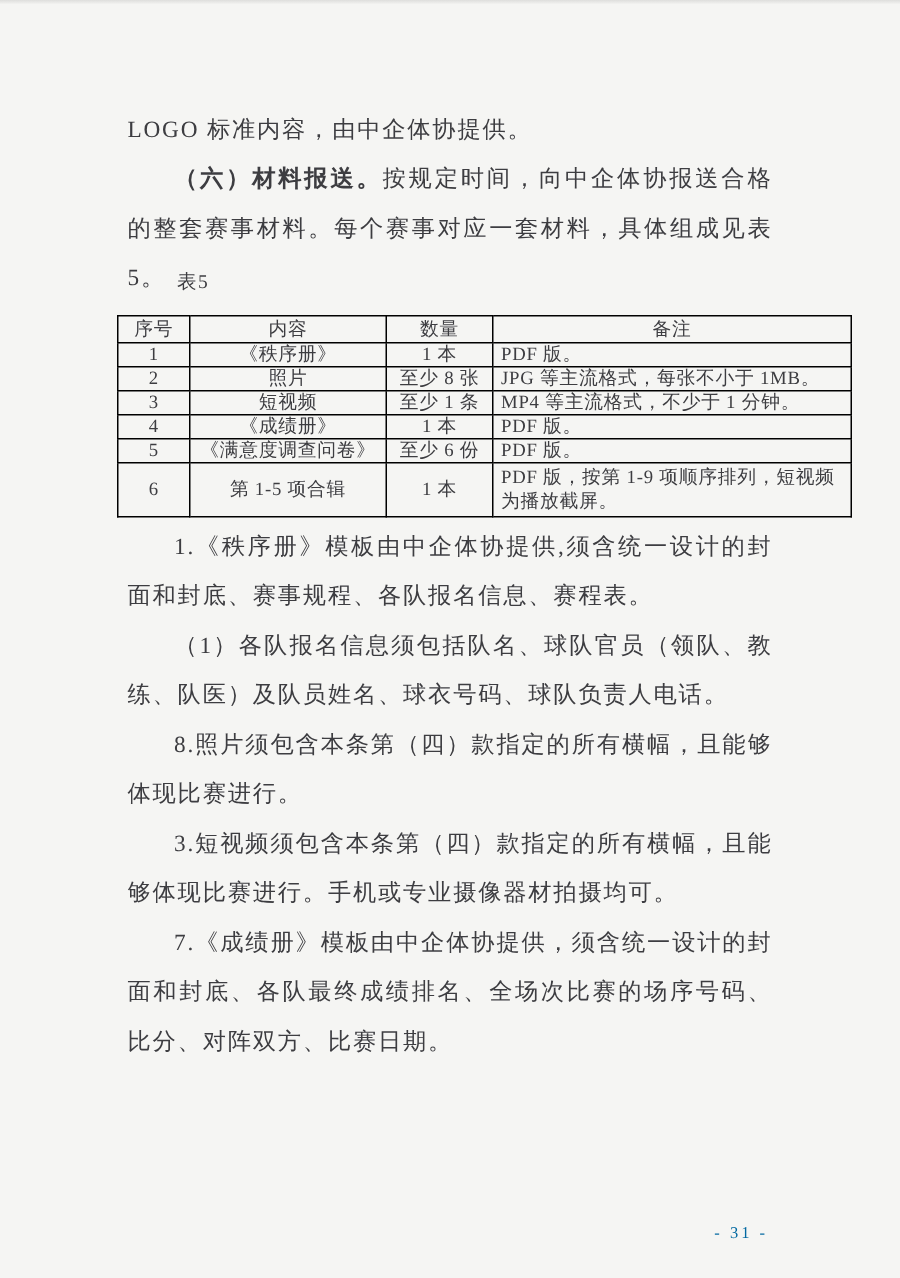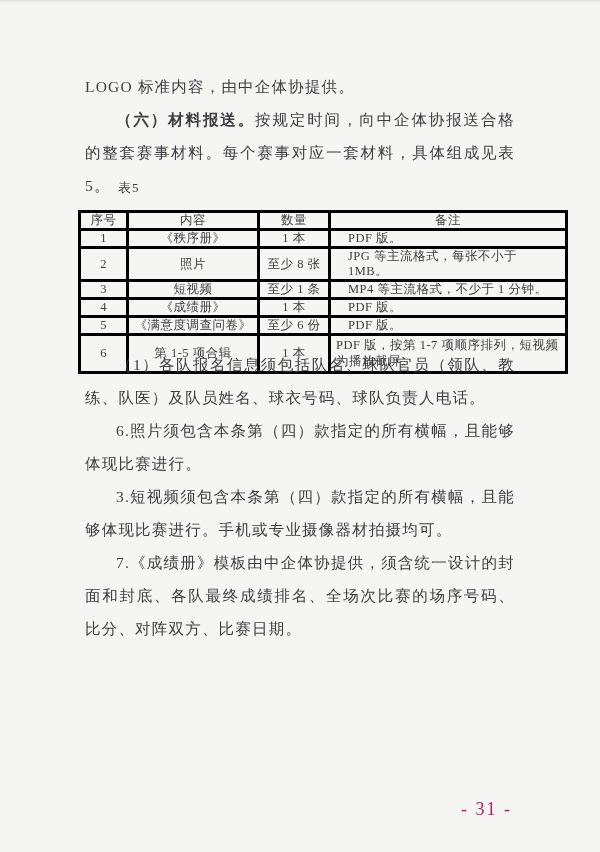--- a/index.html
+++ b/index.html
@@ -47,41 +47,41 @@
     position: absolute;
     left: 78px;
     top: 210px;
     width: 490px;
     border-collapse: collapse;
     table-layout: fixed;
     font-size: 12.5px;
     color: #3d3d41;
   }
   .mat th, .mat td {
-    border: 3px solid #000000;
+    border: 1px solid #000000;
     font-weight: normal;
     text-align: center;
     vertical-align: middle;
     padding: 0 3px;
     height: 16px;
     line-height: 15px;
     letter-spacing: 0.5px;
     overflow: hidden;
   }
   .mat th { height: 18px; }
-  .mat td.remark { text-align: left; padding: 0 17px; }
+  .mat td.remark { text-align: left; padding: 0 5px; }
   .mat tr.tall td { height: 34px; line-height: 15.5px; }
   .mat tr.tall td.remark { padding: 2px 5px; }
   .pageno {
     position: absolute;
-    top: 799px;
+    top: 816px;
     right: 88px;
-    font-size: 18px;
+    font-size: 11px;
     letter-spacing: 2px;
-    color: #be185d;
+    color: #0369a1;
   }
 </style>
 </head>
 <body>
 
 <div class="page">
 
   <div class="flow" style="top:70px">
     <p class="para">LOGO 标准内容，由中企体协提供。</p>
     <p class="para indent"><b class="bold">（六）材料报送。</b><span>按规定时间，向中企体协报送合格的整套赛事材料。每个赛事对应一套材料，具体组成见表5。</span></p>
@@ -132,27 +132,28 @@
       <tr>
         <td>5</td>
         <td>《满意度调查问卷》</td>
         <td>至少 6 份</td>
         <td class="remark">PDF 版。</td>
       </tr>
       <tr class="tall">
         <td>6</td>
         <td>第 1-5 项合辑</td>
         <td>1 本</td>
-        <td class="remark">PDF 版，按第 1-7 项顺序排列，短视频为播放截屏。</td>
+        <td class="remark">PDF 版，按第 1-9 项顺序排列，短视频为播放截屏。</td>
       </tr>
     </tbody>
   </table>
 
   <div class="flow" style="top:348px">
+    <p class="para indent">1.《秩序册》模板由中企体协提供,须含统一设计的封面和封底、赛事规程、各队报名信息、赛程表。</p>
     <p class="para indent">（1）各队报名信息须包括队名、球队官员（领队、教练、队医）及队员姓名、球衣号码、球队负责人电话。</p>
-    <p class="para indent">6.照片须包含本条第（四）款指定的所有横幅，且能够体现比赛进行。</p>
+    <p class="para indent">8.照片须包含本条第（四）款指定的所有横幅，且能够体现比赛进行。</p>
     <p class="para indent">3.短视频须包含本条第（四）款指定的所有横幅，且能够体现比赛进行。手机或专业摄像器材拍摄均可。</p>
     <p class="para indent">7.《成绩册》模板由中企体协提供，须含统一设计的封面和封底、各队最终成绩排名、全场次比赛的场序号码、比分、对阵双方、比赛日期。</p>
   </div>
 
   <div class="pageno">- 31 -</div>
 
 </div>
 
 </body></html>

